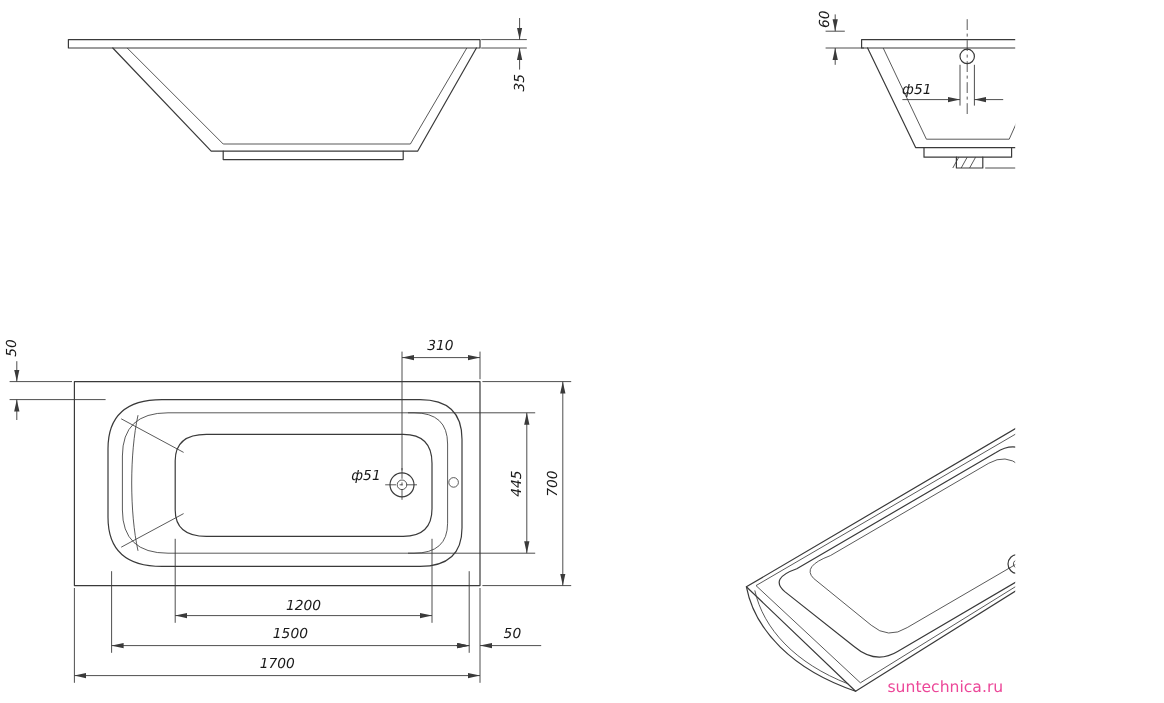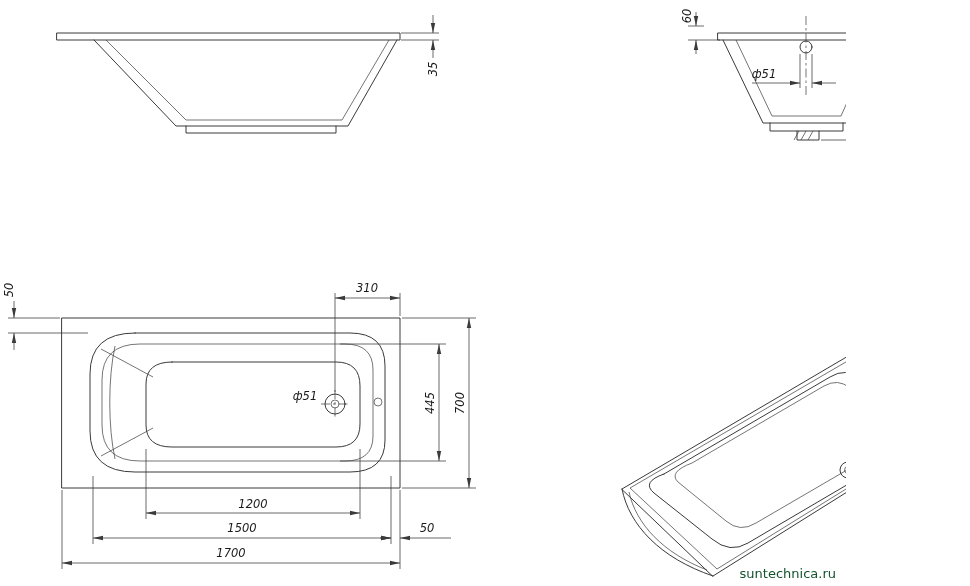--- a/index.html
+++ b/index.html
@@ -5,21 +5,21 @@
   html,body{margin:0;padding:0;background:#ffffff;}
   .canvas{position:relative;width:846px;height:586px;background:#ffffff;overflow:hidden;
           font-family:"DejaVu Sans",sans-serif;text-align:right;}
   svg{position:absolute;left:0;top:0;}
   .outline{fill:none;stroke:#3a3a3a;stroke-width:1;stroke-linejoin:round;stroke-linecap:round;}
   .thin{fill:none;stroke:#3a3a3a;stroke-width:.7;}
   .dim{fill:none;stroke:#3a3a3a;stroke-width:.75;}
   .center{fill:none;stroke:#3a3a3a;stroke-width:.7;stroke-dasharray:9 3 2.5 3;}
   .dim-text{fill:#1a1a1a;font:italic 11.5px "DejaVu Sans",sans-serif;}
   .arrowhead{fill:#3a3a3a;}
-  .watermark{position:absolute;right:10px;bottom:5px;font:13px "DejaVu Sans",sans-serif;color:#14532d;}
+  .watermark{position:absolute;right:10px;bottom:5px;font:13px "DejaVu Sans",sans-serif;color:#ec4899;}
 </style>
 </head>
 <body>
 
 <div class="canvas">
   <svg width="970" height="586" viewBox="0 0 970 586">
     <defs>
       <marker id="arw" markerWidth="10" markerHeight="8" refX="10" refY="4" orient="auto-start-reverse" markerUnits="userSpaceOnUse">
         <path class="arrowhead" d="M0,1.8 L10,4 L0,6.2 Z"></path>
       </marker>

